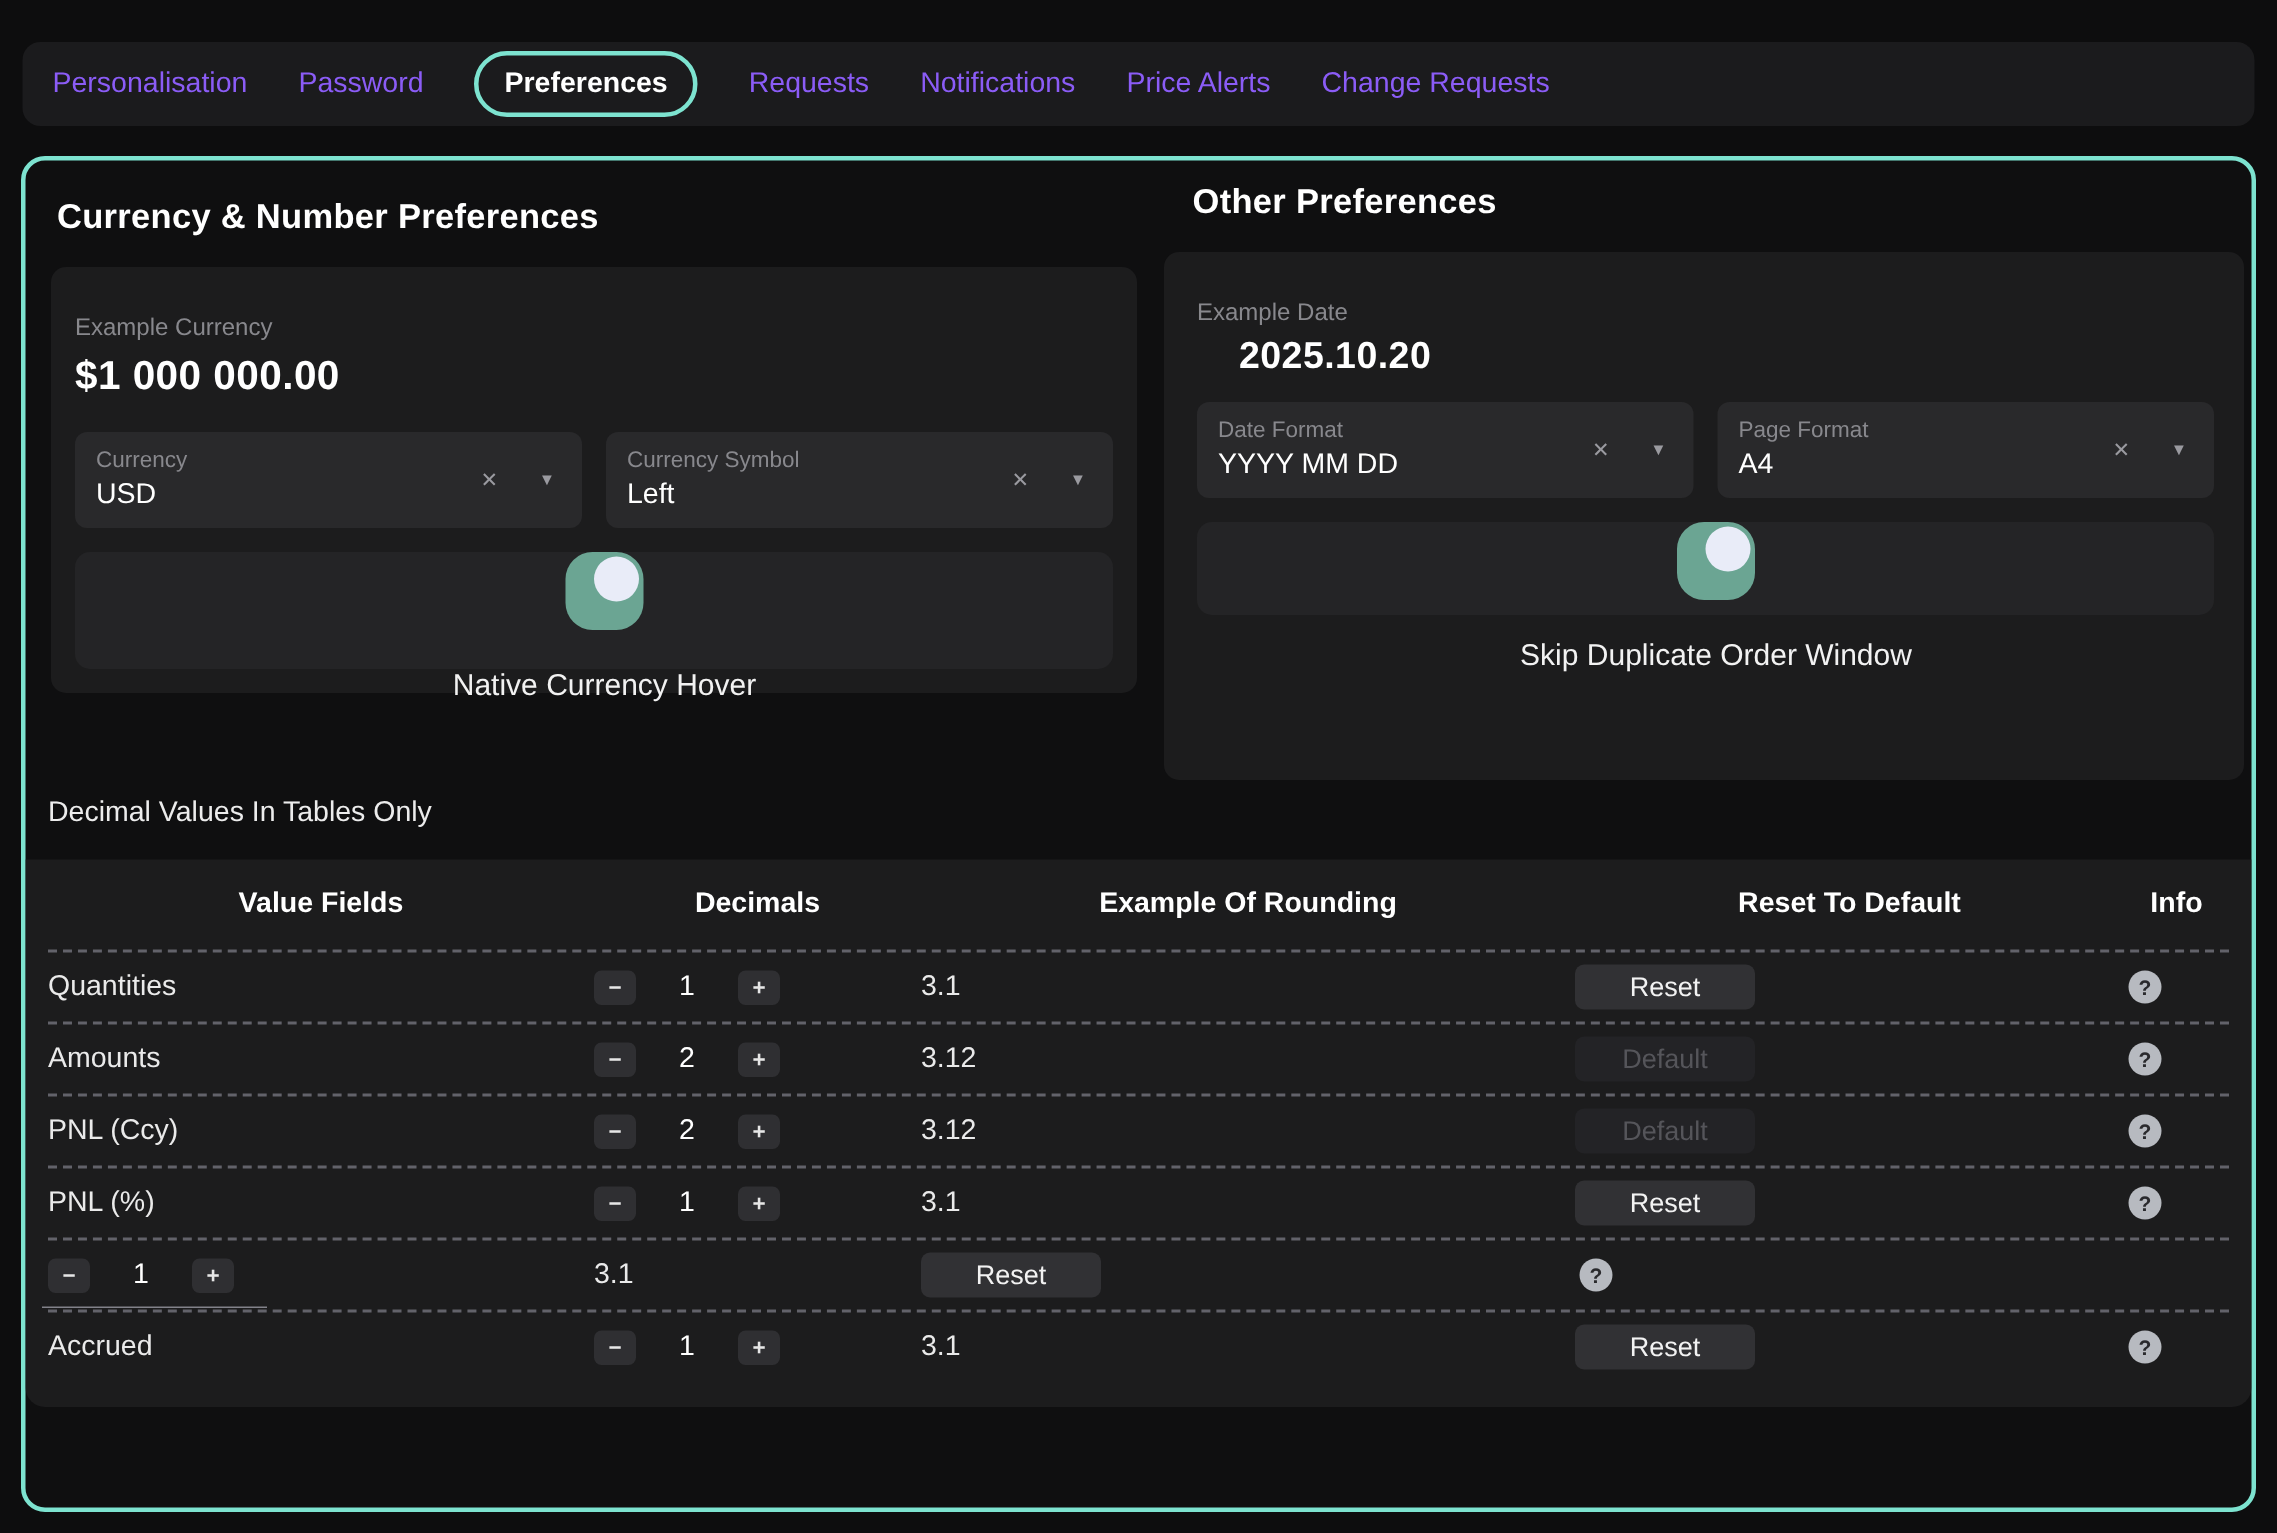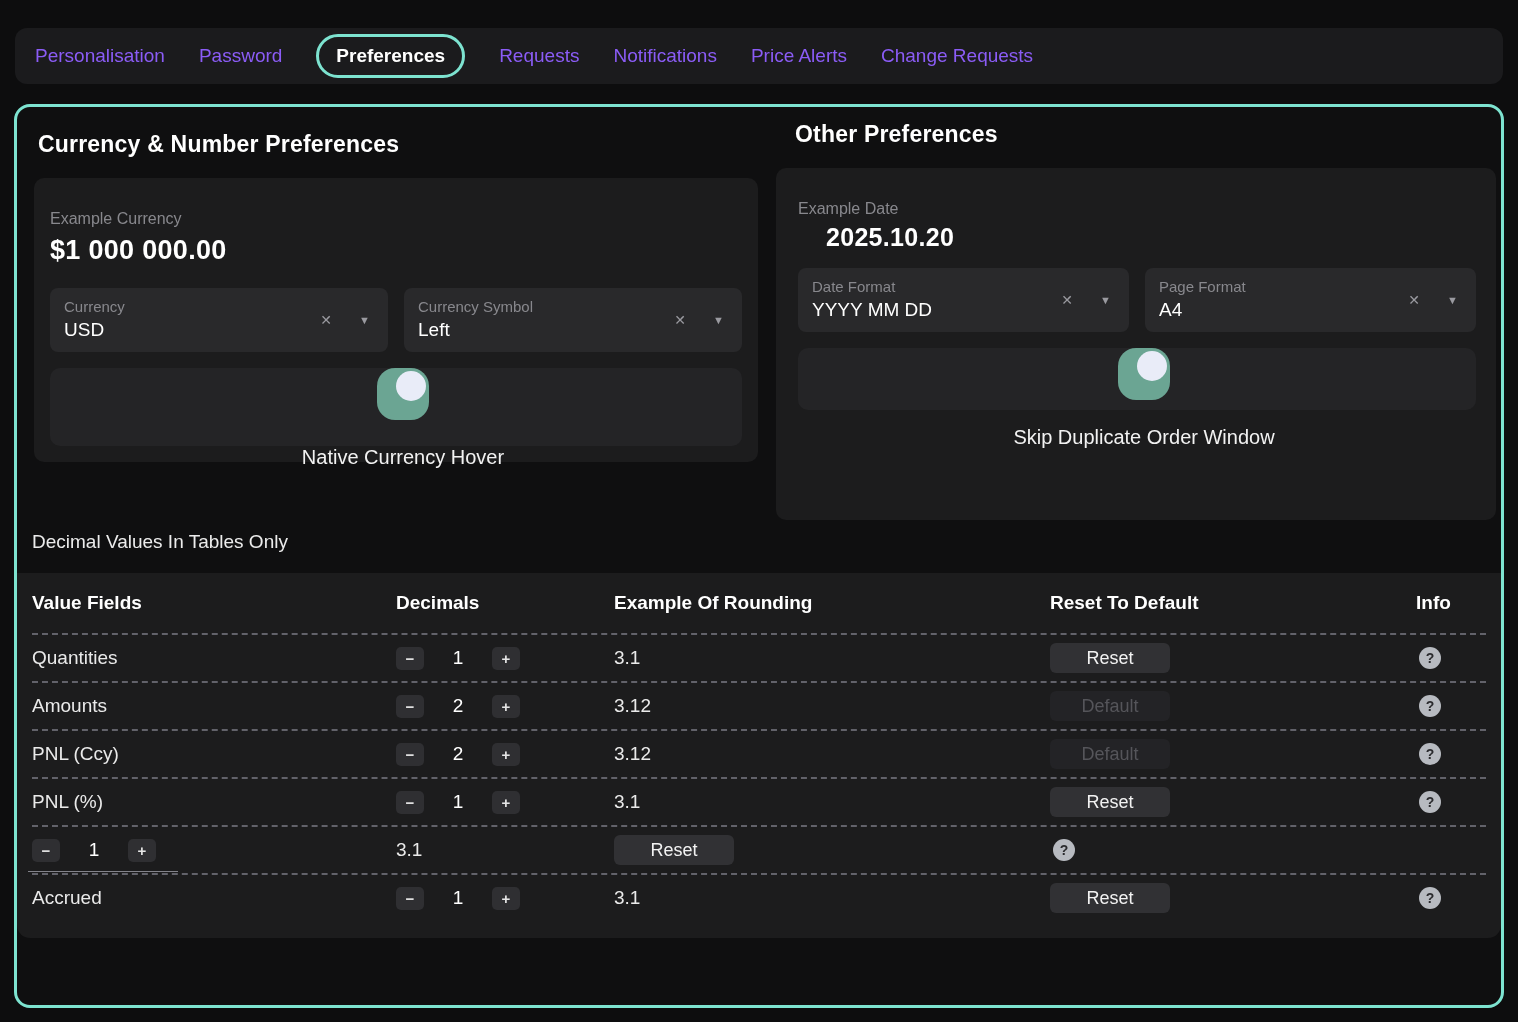--- a/index.html
+++ b/index.html
@@ -130,21 +130,21 @@
     height: 365px;
     background: #1c1c1d;
     border-radius: 0 0 13px 13px;
     padding: 0 15px;
   }
   .tgrid {
     display: grid;
     grid-template-columns: 364px 218px 436px 366px 1fr;
     align-items: center;
   }
-  .thead { height: 60px; font-size: 19px; font-weight: 700; }
+  .thead { height: 60px; font-size: 19px; font-weight: 700; text-align: center; }
   .trow  { height: 48px; border-top: 2px dashed #62626a; font-size: 19px; color: #eaeaea; }
 
   .stepper { display: flex; align-items: center; position: relative; width: 124px; }
   .step-btn {
     width: 28px; height: 23px;
     background: #2f2f32; border: none; border-radius: 5px;
     color: #e6e6e6; font-size: 15px; font-weight: 700;
     font-family: inherit; cursor: pointer; line-height: 1;
   }
   .step-val { width: 68px; text-align: center; font-size: 19px; color: #fff; }

